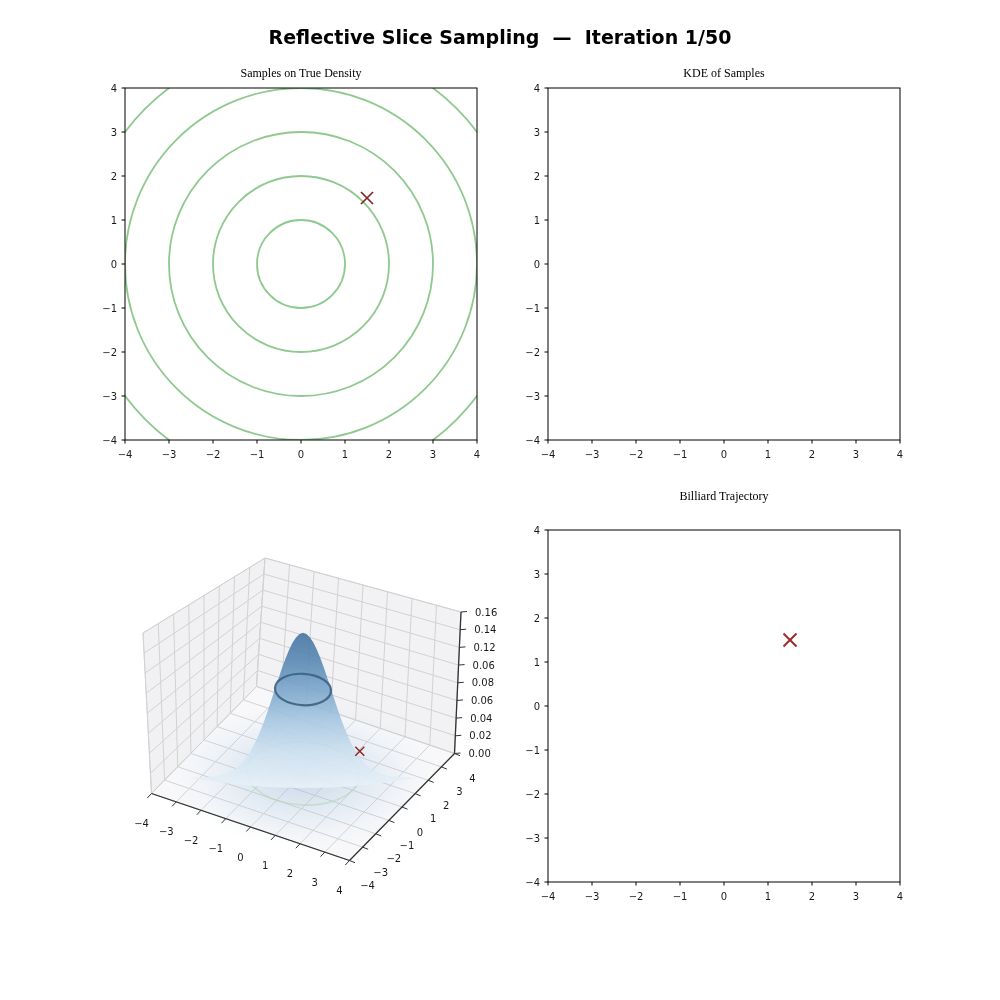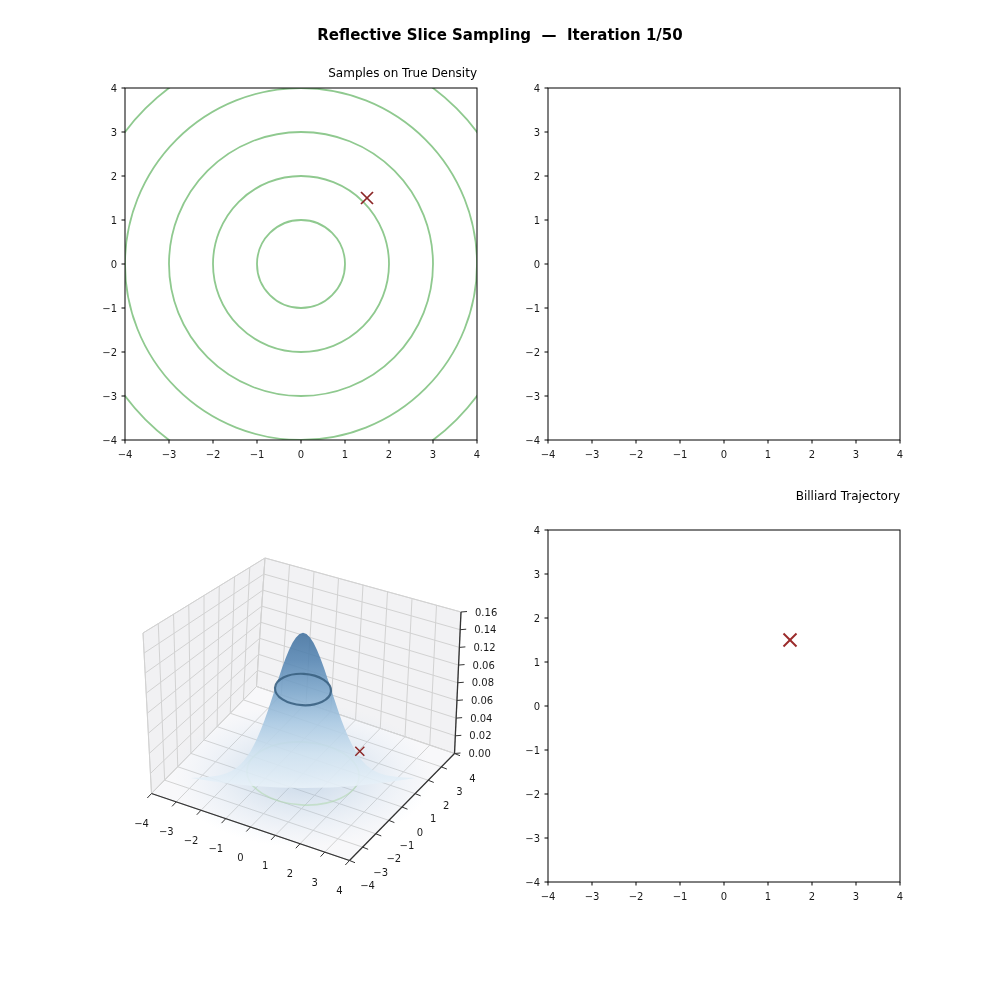--- a/index.html
+++ b/index.html
@@ -2,37 +2,38 @@
 <html><head>
 <meta charset="utf-8">
 <style>
   html,body{margin:0;padding:0;background:#ffffff;}
   #figure{
     position:relative;width:1000px;height:1000px;background:#ffffff;
     font-family:"DejaVu Sans","Liberation Sans",sans-serif;overflow:hidden;
   }
   .suptitle{
     position:absolute;top:26px;left:0;width:1000px;text-align:center;
-    font-size:15px;font-weight:bold;color:#000;white-space:pre;
+    font-size:19px;font-weight:bold;color:#000;white-space:pre;
   }
   .subplot-title{
-    position:absolute;text-align:right;font-size:12px;color:#000;white-space:pre;
+    position:absolute;text-align:center;font-size:12px;color:#000;white-space:pre;font-family:Liberation Serif, serif;
   }
   #title-tl{left:125px;top:66px;width:352px;}
   #title-tr{left:548px;top:66px;width:352px;}
   #title-bl{left:125px;top:509px;width:352px;}
   #title-br{left:548px;top:489px;width:352px;}
   svg text{font-family:"DejaVu Sans","Liberation Sans",sans-serif;}
 </style>
 </head>
 <body>
 
 <div id="figure">
   <div class="suptitle">Reflective Slice Sampling  —  Iteration 1/50</div>
   <div class="subplot-title" id="title-tl">Samples on True Density</div>
+  <div class="subplot-title" id="title-tr">KDE of Samples</div>
   <div class="subplot-title" id="title-br">Billiard Trajectory</div>
   <svg id="plot-svg" width="1000" height="1000" viewBox="0 0 1000 1000">
       <g>
         <clipPath id="samples-on-true-density-clip">
           <rect x="125" y="88" width="352" height="352"></rect>
         </clipPath>
         <g clip-path="url(#samples-on-true-density-clip)">
           <ellipse cx="301" cy="264" rx="44" ry="44" fill="none" stroke="#8fc98f" stroke-width="1.8"></ellipse>
           <ellipse cx="301" cy="264" rx="88" ry="88" fill="none" stroke="#8fc98f" stroke-width="1.8"></ellipse>
           <ellipse cx="301" cy="264" rx="132" ry="132" fill="none" stroke="#8fc98f" stroke-width="1.8"></ellipse>

